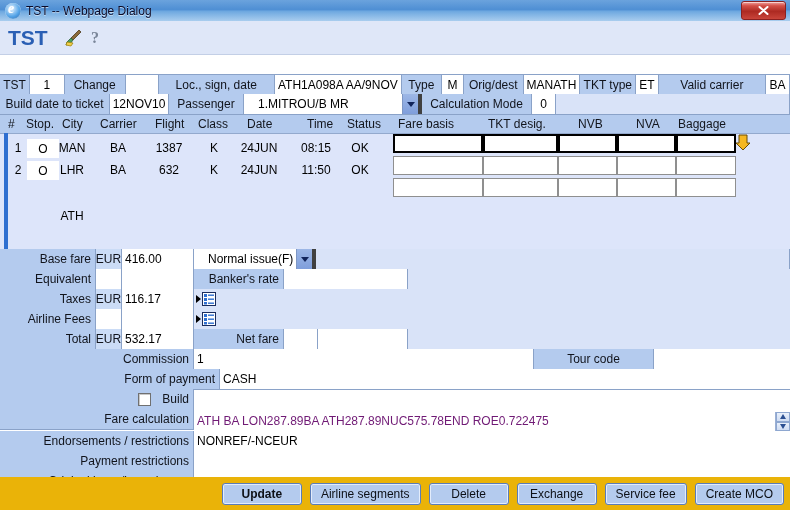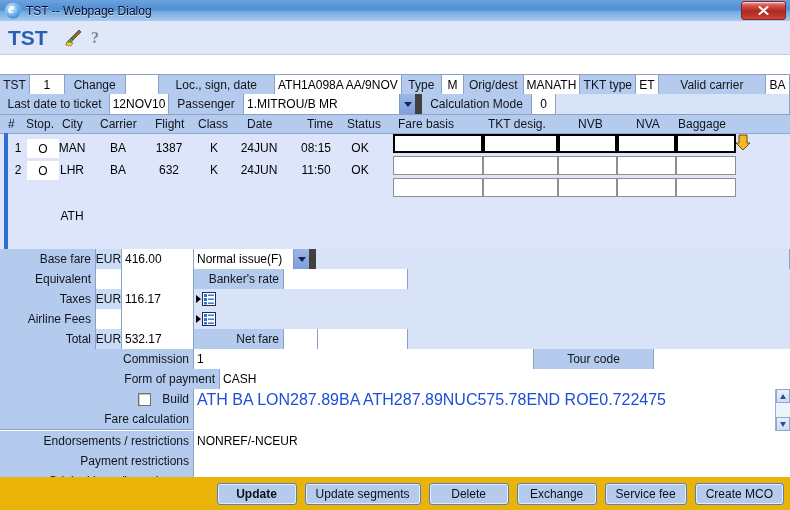--- a/index.html
+++ b/index.html
@@ -119,22 +119,22 @@
     position: absolute; left: 0; height: 20px; width: 790px;
     display: flex;
     border-bottom: 1px solid #8aa2c8;
     border-top: 1px solid #8aa2c8;
   }
   .row1 { top: 53px; }
   .row2 { top: 73px; border-top: none; }
 
   .selwrap {
     background:#ffffff; display:flex; align-items:center;
-    box-sizing:border-box; border-right:7px solid #404040;
-    position: relative; padding: 0 3px;
+    box-sizing:border-box; border-right:4px solid #404040;
+    position: relative; padding: 0 14px;
   }
   .selarrow {
     position:absolute; right:0px; top:0px; bottom:0px; width:15px;
     background: linear-gradient(180deg,#9db7e6 0%,#7f9edb 100%);
     border-left: 1px solid #7e97c4;
     display:flex; align-items:center; justify-content:center;
     cursor:pointer;
   }
   .selarrow:after {
     content:""; width:0;height:0;
@@ -181,21 +181,21 @@
 
   .miniicon {
     width:14px;height:14px;position:relative;display:inline-block;
   }
 
   .bigrow { position:absolute; left:0; width:790px; display:flex; border-bottom:1px solid #8aa2c8; }
 
   .ta {
     background:#fff; box-sizing:border-box; position:relative;
     border-right:1px solid #8aa2c8;
-    font-size:16px; padding:2px 3px; color:#1d4ed8;
+    font-size:12px; padding:2px 3px; color:#701a75;margin-top:23px;
   }
   .scrollbar {
     position:absolute; right:0; top:0; width:14px; bottom:0;
     background:#eef2fb; border-left:1px solid #9bb0d4;
     display:flex; flex-direction:column; justify-content:space-between;
   }
   .sbbtn {
     height:14px; background:linear-gradient(180deg,#e9f0fb,#cfdcf3);
     border:1px solid #8ea7d0; box-sizing:border-box;
     display:flex;align-items:center;justify-content:center; cursor:pointer;
@@ -277,21 +277,21 @@
         <div class="lbl c" style="width: 44px;">Type</div>
         <div class="val c" style="width: 24px;">M</div>
         <div class="lbl c" style="width: 66px;">Orig/dest</div>
         <div class="val c" style="width: 58px;">MANATH</div>
         <div class="lbl c" style="width: 56px;">TKT type</div>
         <div class="val c" style="width: 24px;">ET</div>
         <div class="lbl c" style="width: 120px;">Valid carrier</div>
         <div class="val c" style="width: 26px;">BA</div>
       </div>
     <div class="row2" id="row2">
-        <div class="lbl c" style="width: 110px;">Last date to ticket</div>
+        <div class="lbl c" style="width: 110px;">Build date to ticket</div>
         <div class="val c" style="width: 59px;">12NOV10</div>
         <div class="lbl c" style="width: 75px;">Passenger</div>
         <div class="selwrap" style="width: 178px;">
           <span>1.MITROU/B MR</span>
           <span class="selarrow"></span>
         </div>
         <div class="lbl c" style="width: 110px;">Calculation Mode</div>
         <div class="val c" style="width: 24px;">0</div>
         <div class="filler" style="width: 234px;"></div>
       </div>
@@ -477,21 +477,21 @@
       </div>
 
       <div class="frow" style="top:222px;">
         <div class="lbl r" style="width:194px">Original issue/in exchange</div>
         <div class="val" style="flex:1;border-right:none"></div>
       </div>
     </div>
 
     <div class="btnbar" id="btnbar">
         <div class="btn primary">Update</div>
-        <div class="btn">Update segments</div>
+        <div class="btn">Airline segments</div>
         <div class="btn">Delete</div>
         <div class="btn">Exchange</div>
         <div class="btn">Service fee</div>
         <div class="btn">Create MCO</div>
       </div>
 
   </div>
 </div>
 
 </body></html>

